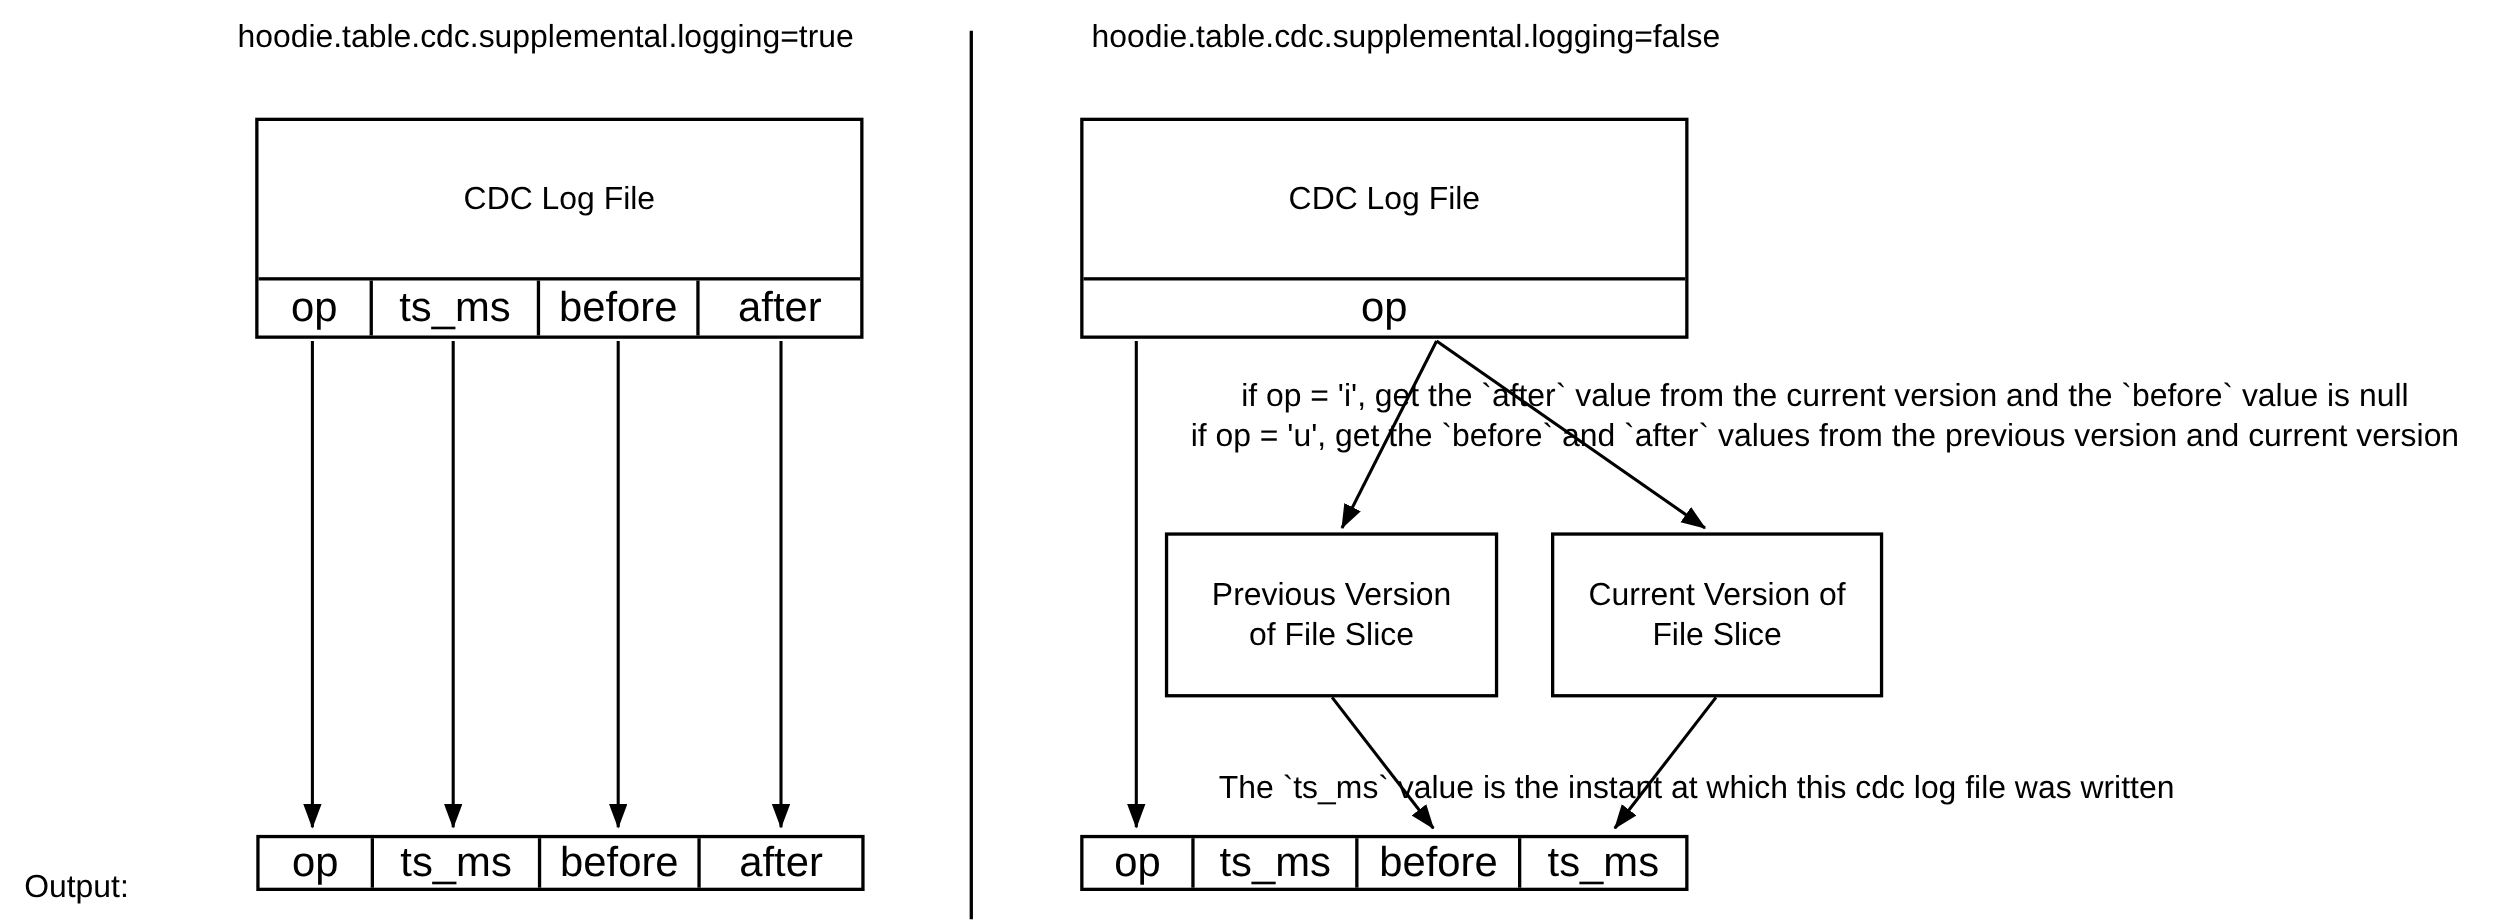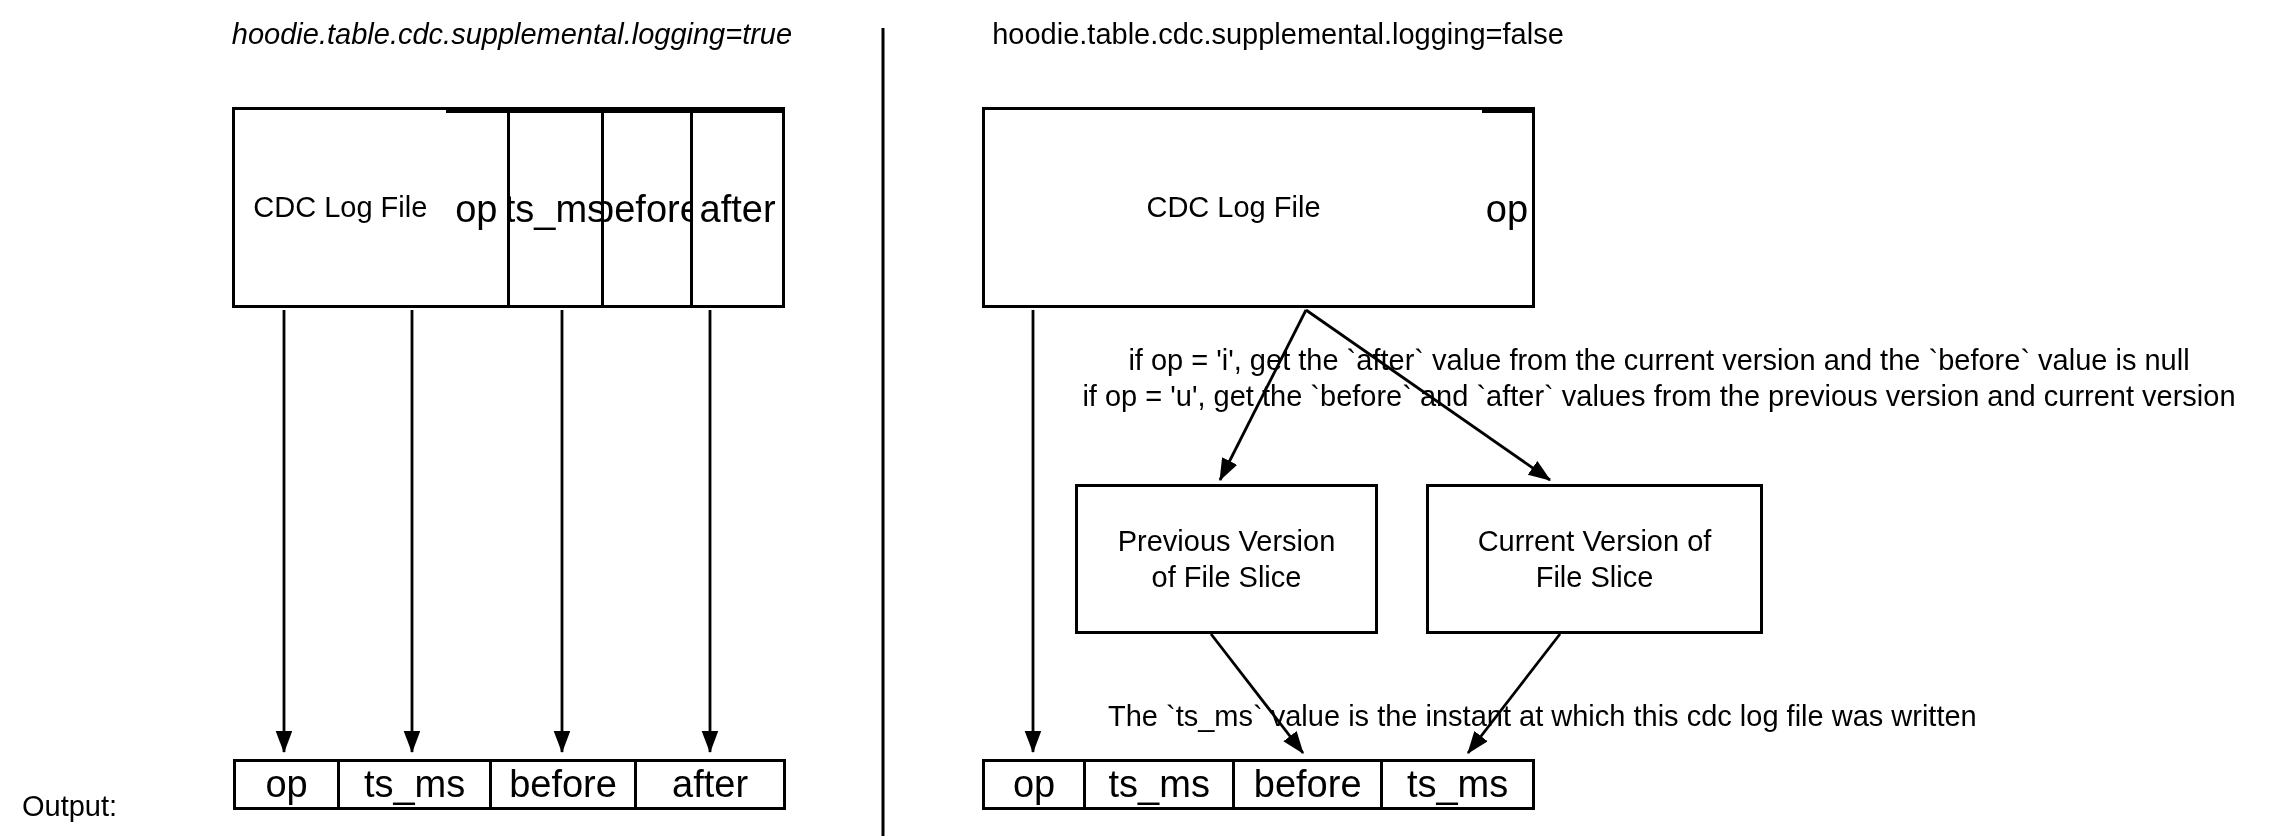--- a/index.html
+++ b/index.html
@@ -29,21 +29,21 @@
   .title {
     text-align: center;
   }
   
   .cdc-table {
     position: absolute;
     border: 3px solid #000000;
     box-sizing: border-box;
     background: #ffffff;
     display: flex;
-    flex-direction: row;
+    flex-direction: column;
   }
   .cdc-header {
     flex: 1 1 auto;
     display: flex;
     align-items: center;
     justify-content: center;
     font-size: 29px;
   }
   .cdc-cols {
     flex: 0 0 50px;
@@ -72,21 +72,20 @@
     border: 3px solid #000000;
     box-sizing: border-box;
     background: #ffffff;
     display: flex;
     align-items: center;
     justify-content: center;
     text-align: center;
     font-size: 29px;
     line-height: 36px;
     padding: 0 30px;
-    margin-left: 16px;
   }
   .conditions {
     position: absolute;
     left: 1040px;
     top: 342px;
     width: 1238px;
     text-align: center;
     font-size: 29px;
     line-height: 36px;
   }
@@ -96,21 +95,21 @@
     pointer-events: none;
   }
 </style>
 </head>
 <body>
 
 <div class="stage">
 
   <div>
 
-    <div class="txt title" style="left:224px; top:16px; width:576px;font-style:italic;">hoodie.table.cdc.supplemental.logging=true</div>
+    <div class="txt title" style="left:208px; top:16px; width:576px;">hoodie.table.cdc.supplemental.logging=true</div>
 
     <div class="cdc-table" style="left:232px; top:107px; width:553px; height:201px;">
       <div class="cdc-header">CDC Log File</div>
       <div class="cdc-cols">
         <div class="cell" style="flex:104 0 0;">op</div>
         <div class="cell" style="flex:153 0 0;">ts_ms</div>
         <div class="cell" style="flex:146 0 0;">before</div>
         <div class="cell" style="flex:150 0 0;">after</div>
       </div>
     </div>
@@ -135,21 +134,21 @@
         <div class="cell" style="flex:101 0 0;">op</div>
       </div>
     </div>
 
     <div class="conditions">
       <div>if op = 'i', get the `after` value from the current version and the `before` value is null</div>
       <div>if op = 'u', get the `before` and `after` values from the previous version and current version</div>
     </div>
 
     <div class="vbox" style="left:1059px; top:484px; width:303px; height:150px;">Previous Version of File Slice</div>
-    <div class="vbox" style="left:1410px; top:484px; width:337px; height:150px;">Current Version of File Slice</div>
+    <div class="vbox" style="left:1410px; top:484px; width:302px; height:150px;">Current Version of File Slice</div>
 
     <div class="txt" style="left:1108px; top:698px;">The `ts_ms` value is the instant at which this cdc log file was written</div>
 
     <div class="out-row" style="left:982px; top:759px; width:553px; height:51px;">
       <div class="cell" style="flex:101 0 0;">op</div>
       <div class="cell" style="flex:150 0 0;">ts_ms</div>
       <div class="cell" style="flex:149 0 0;">before</div>
       <div class="cell" style="flex:153 0 0;">ts_ms</div>
     </div>
   </div>

